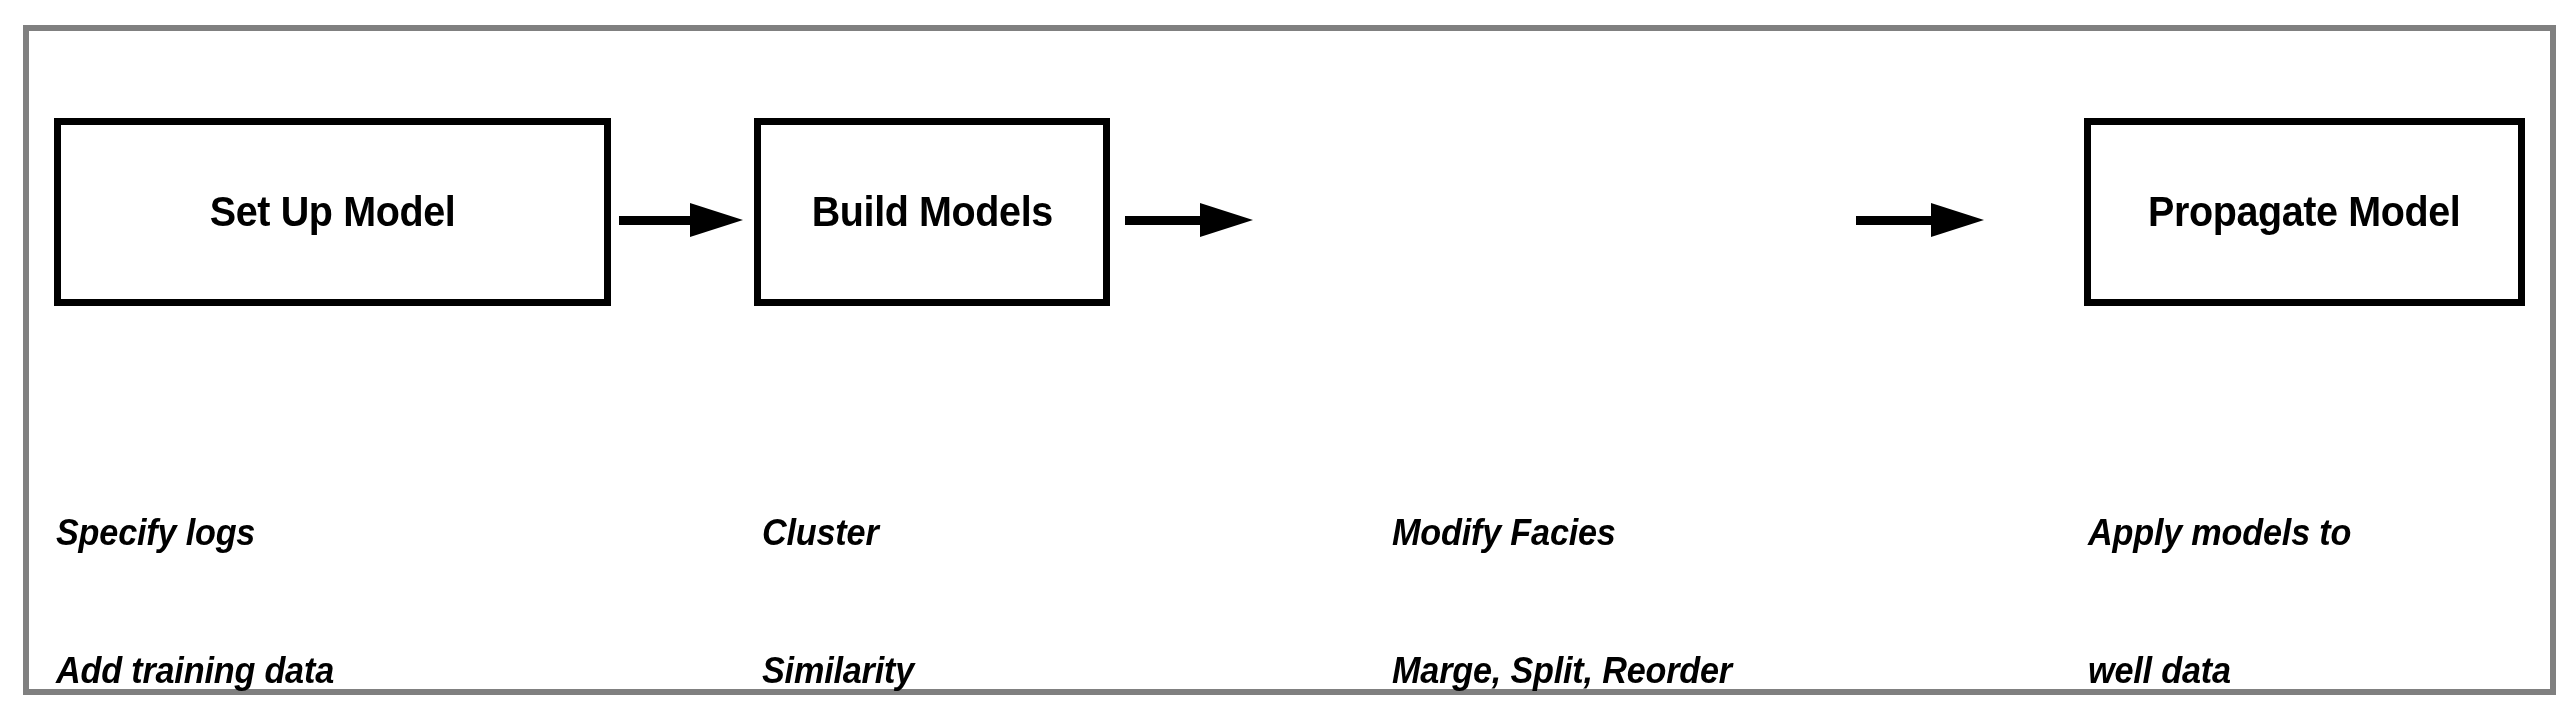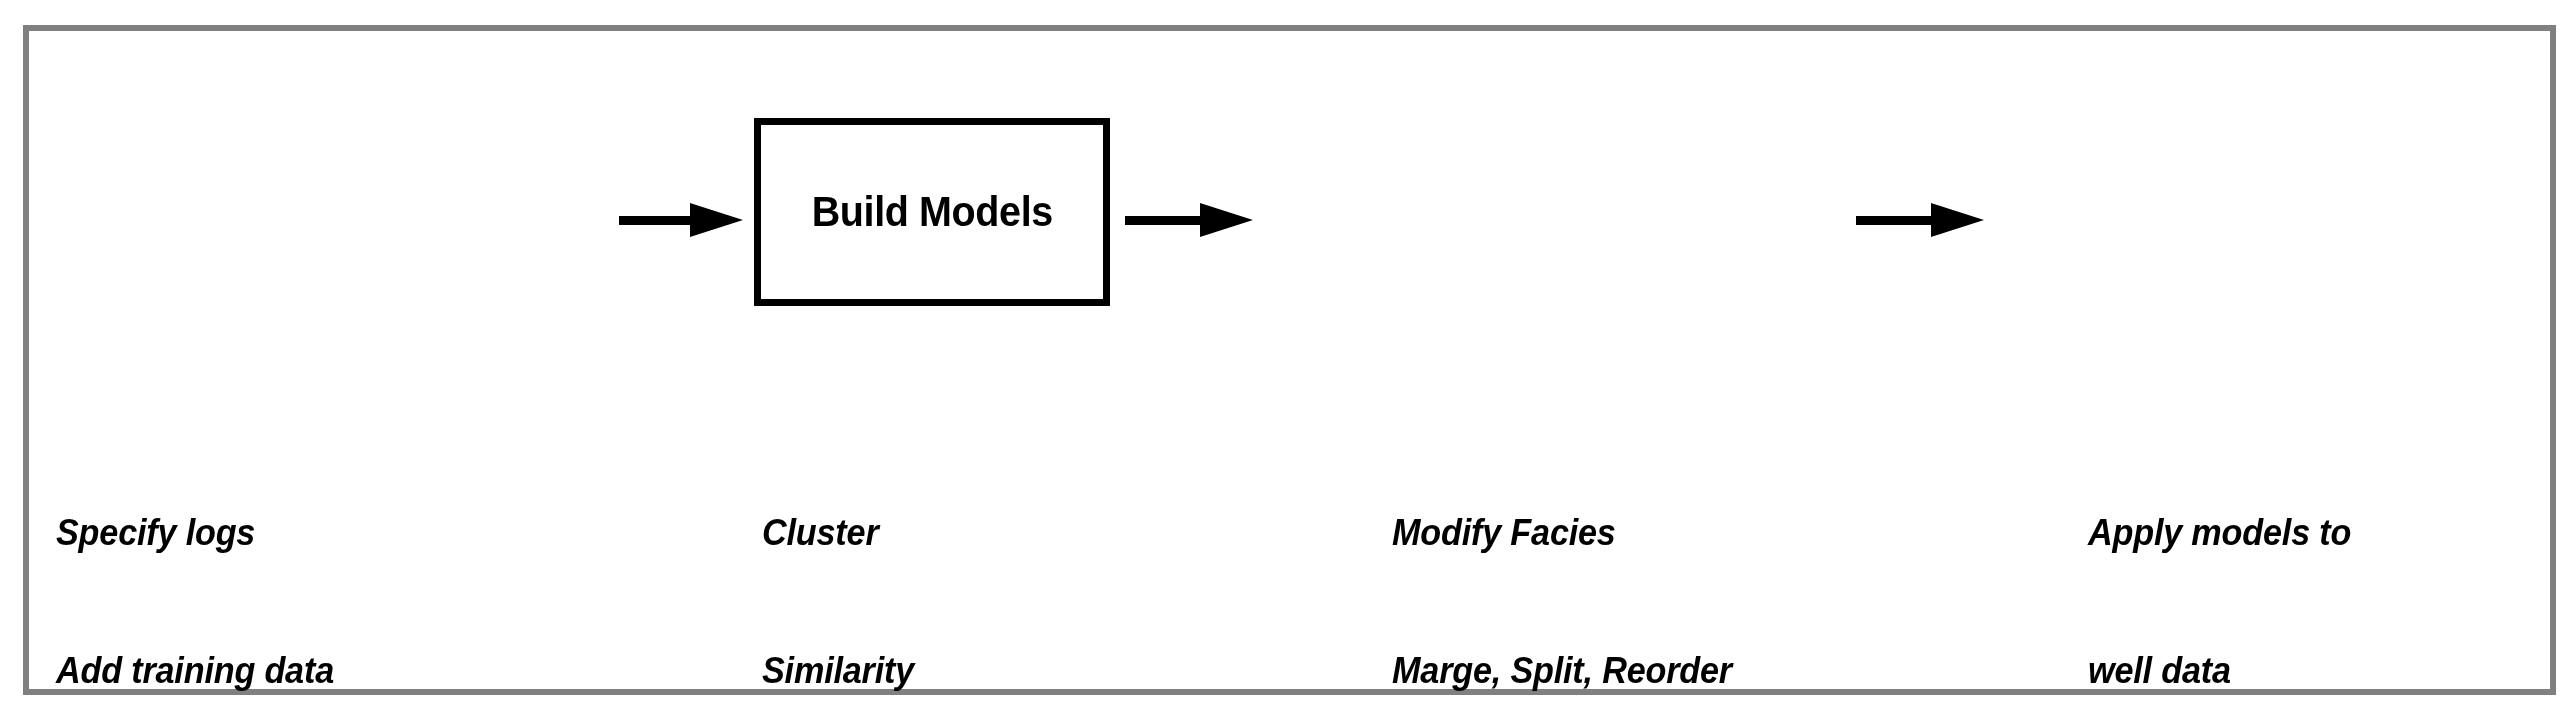--- a/index.html
+++ b/index.html
@@ -115,20 +115,23 @@
 
   .caption-line { display: block; }
 </style>
 </head>
 <body>
 
 <div id="diagram-root">
 
   <div class="outer-frame"></div>
 
+  <div class="process-box" id="box-setup">
+    <span class="box-label">Set Up Model</span>
+  </div>
 
   <div class="arrow" id="arrow-1">
     <span class="shaft"></span>
     <span class="head"></span>
   </div>
 
   <div class="process-box" id="box-build">
     <span class="box-label">Build Models</span>
   </div>
 
@@ -136,20 +139,23 @@
     <span class="shaft"></span>
     <span class="head"></span>
   </div>
 
 
   <div class="arrow" id="arrow-3">
     <span class="shaft"></span>
     <span class="head"></span>
   </div>
 
+  <div class="process-box" id="box-propagate">
+    <span class="box-label">Propagate Model</span>
+  </div>
 
   <div class="caption" id="caption-setup">
     <span class="caption-line">Specify logs</span>
     <span class="caption-line">Add training data</span>
     
   </div>
 
   <div class="caption" id="caption-build">
     <span class="caption-line">Cluster</span>
     <span class="caption-line">Similarity</span>

